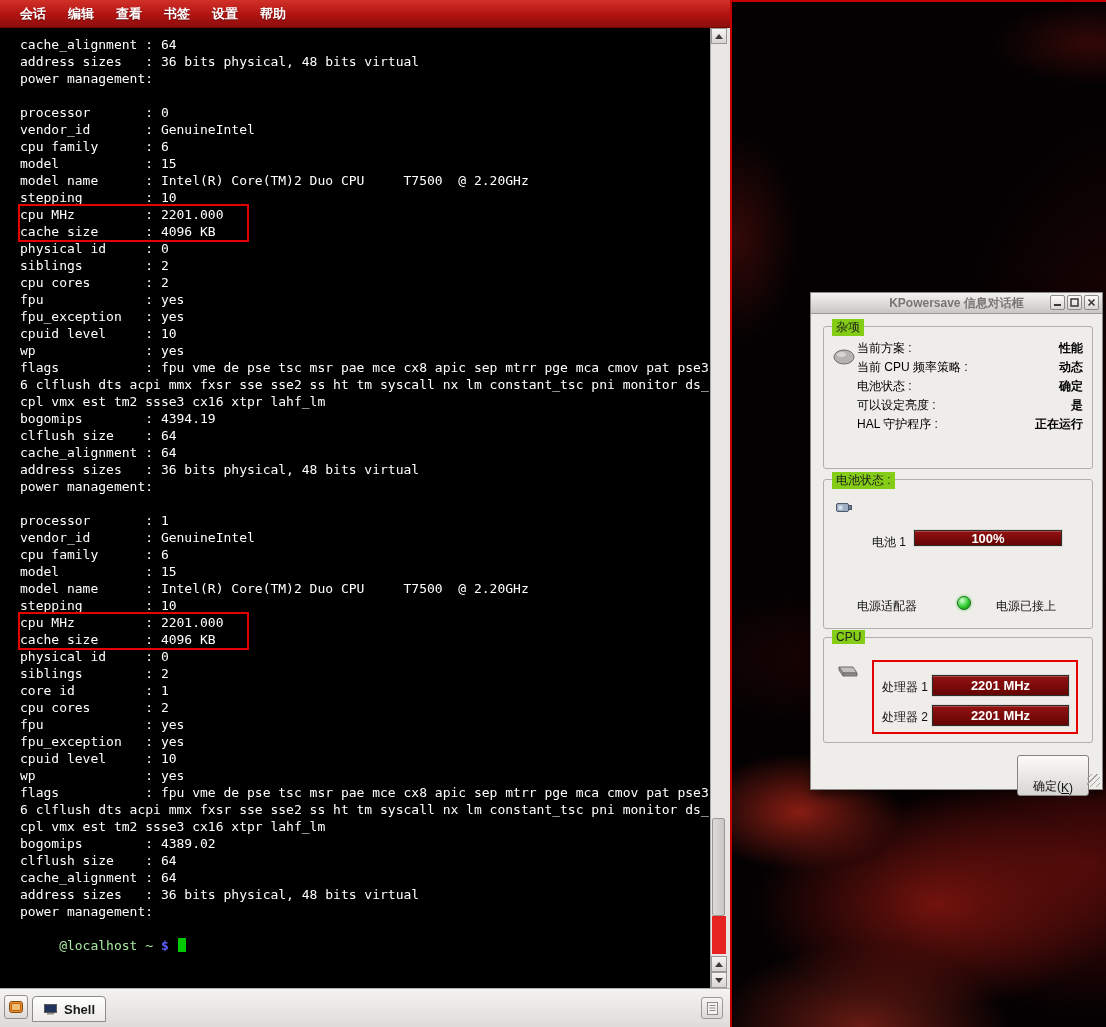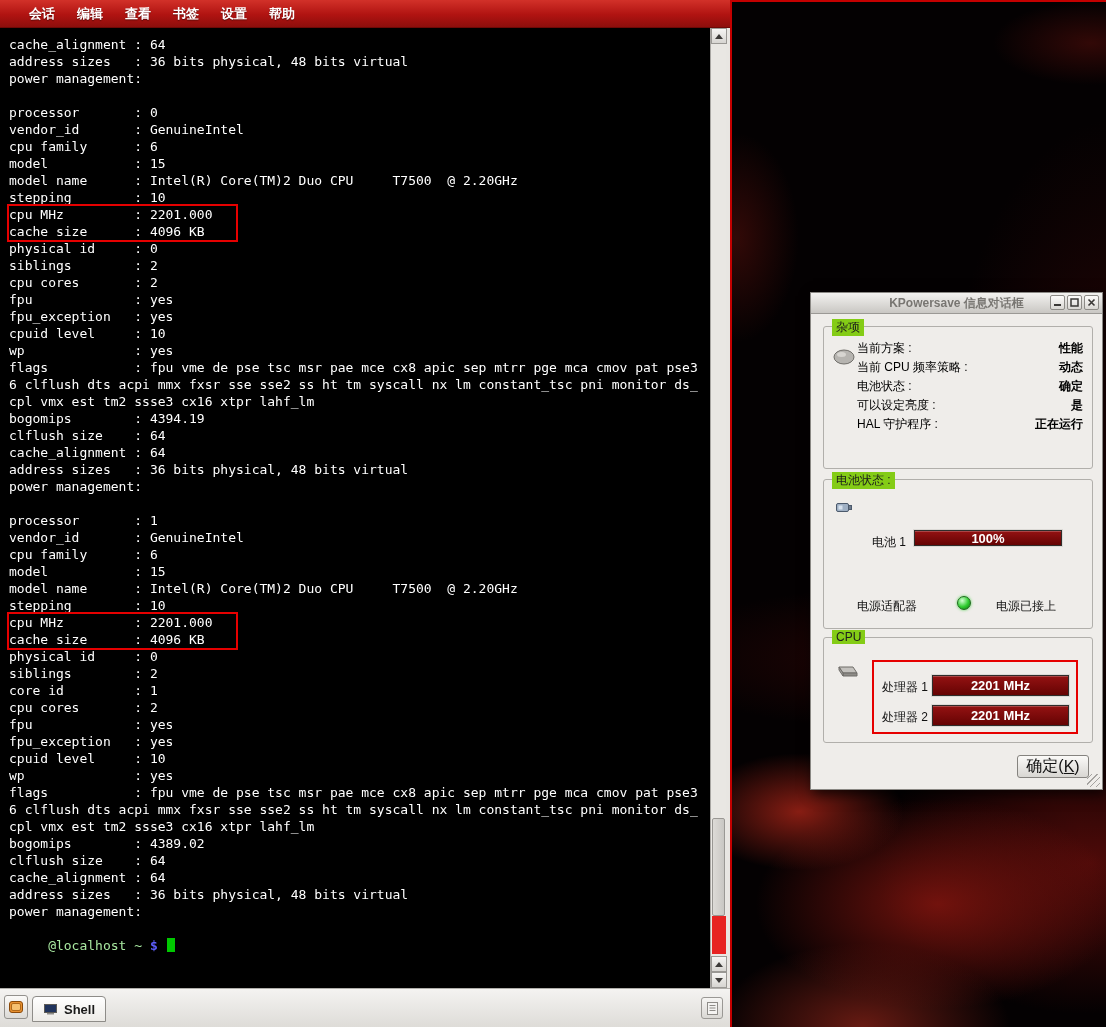--- a/index.html
+++ b/index.html
@@ -4,26 +4,26 @@
 <style>
   *{margin:0;padding:0;box-sizing:border-box}
   html,body{background:#1a1a1a}
   body{font-family:"Liberation Sans",sans-serif}
   .screen{position:relative;width:1106px;height:1027px;overflow:hidden;background:#000}
 
   
   .left-window{position:absolute;left:0;top:0;width:730px;height:1027px;background:#e8e6e2}
   .menu-bar{position:absolute;left:0;top:0;width:730px;height:28px;
     background:linear-gradient(180deg,#d23129 0%,var(--menubar,#b01311) 55%,#8d0e0c 100%);
-    display:flex;align-items:center;padding-left:18px;border-bottom:1px solid #6e0907}
+    display:flex;align-items:center;padding-left:9px;border-bottom:1px solid #6e0907}
   .menu-item{color:#fff;font-weight:bold;font-size:13px;padding:0 11px;line-height:27px;
     cursor:default;text-shadow:0 1px 1px rgba(0,0,0,.45)}
 
   .terminal-frame{position:absolute;left:0;top:28px;width:726px;height:960px;background:#000}
-  .terminal-output{position:absolute;left:0;top:0;width:742px;height:960px;padding:8px 0 0 9px;
+  .terminal-output{position:absolute;left:0;top:0;width:742px;height:960px;padding:8px 0 0 20px;
     font-family:"DejaVu Sans Mono","Liberation Mono",monospace;font-size:13px;color:#ffffff;overflow:hidden}
   .tline{height:17px;line-height:17px;white-space:pre}
   .hl-box{width:227px;outline:2px solid var(--annotation,#e60000)}
   .p-user{letter-spacing:0}
   .p-host{color:#a8e8a0}
   .p-dollar{color:#5f5fff;font-weight:bold}
   .p-cmd{color:#fff}
   .cursor{display:inline-block;width:8px;height:14px;background:#00c800;margin-left:1px;vertical-align:-2px}
 
   .scrollbar{position:absolute;right:0;top:0;width:16px;height:960px;background:#e9e7e3;border-left:1px solid #a8a6a2}
@@ -100,23 +100,23 @@
   .adapter-status{position:absolute;left:172px;top:118px;font-size:12px}
 
   .cpu-icon{position:absolute;left:10px;top:26px}
   .cpu-annotation{position:absolute;left:48px;top:22px;width:206px;height:74px;
     border:2px solid var(--annotation,#e60000);pointer-events:none}
   .cpu-rows{position:absolute;left:58px;top:28px}
   .cpu-row{display:flex;align-items:flex-end;height:30px}
   .cpu-row .lbl{width:50px;font-size:12px;white-space:nowrap}
   .cpu-row .bar{width:137px;height:21px;}
 
-  .ok-button{position:absolute;left:206px;top:462px;width:72px;height:23px;
+  .ok-button{position:absolute;left:206px;top:462px;width:72px;height:41px;
     background:linear-gradient(#fbfaf8,#d8d6d2);border:1px solid #85837f;border-radius:3px;
-    font-size:16px;color:#111;display:flex;align-items:center;justify-content:center;cursor:default;
+    font-size:12px;color:#111;display:flex;align-items:flex-end;justify-content:center;cursor:default;
     font-family:"Liberation Sans",sans-serif}
   .ok-button u{text-decoration:underline}
   .resize-grip{position:absolute;right:2px;bottom:2px;width:13px;height:13px;
     background:repeating-linear-gradient(135deg,transparent 0 3px,#a5a3a0 3px 4px)}
 </style>
 </head>
 <body>
 
 <div class="screen">
 

